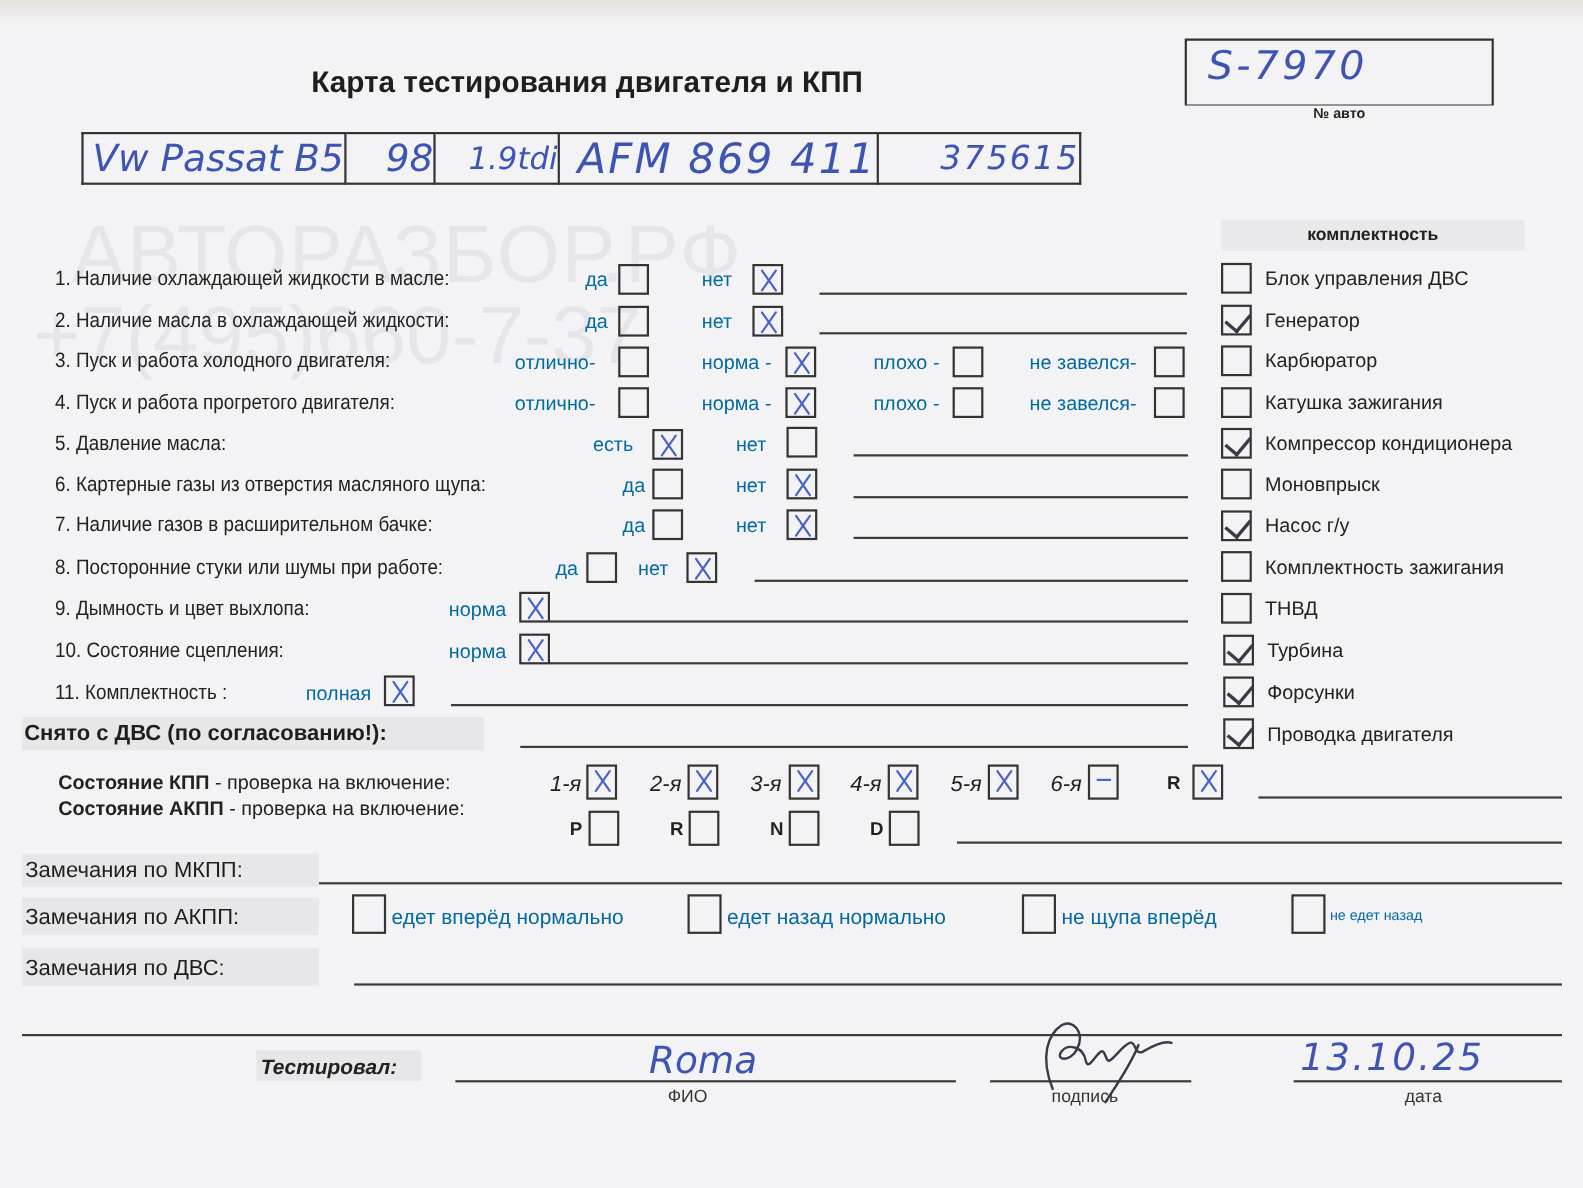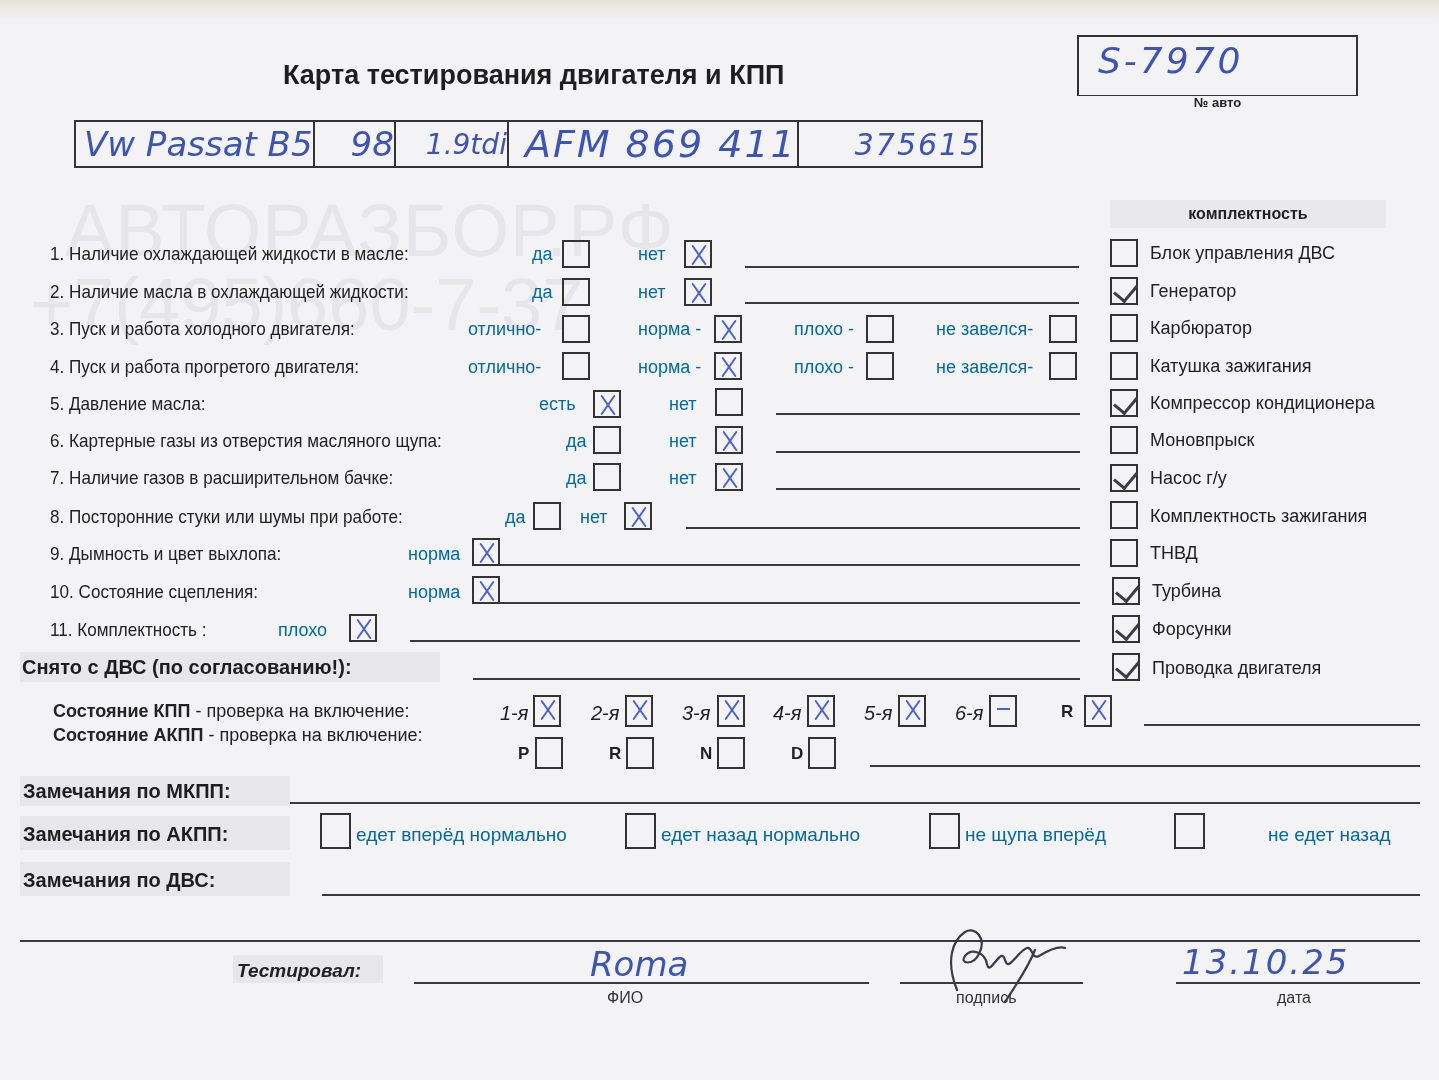--- a/index.html
+++ b/index.html
@@ -38,21 +38,21 @@
     content: ""; position: absolute; left: 12px; top: 1px; width: 2px; height: 24px; background: #4a63c8; border-radius: 1px;
   }
   .box.checked::before { transform: rotate(35deg); }
   .box.checked::after { transform: rotate(-35deg); }
   .box.tick::before { content: ""; position: absolute; left: 3px; top: 4px; width: 18px; height: 12px;
     border-left: 3px solid #3a3a4a; border-bottom: 3px solid #3a3a4a; transform: rotate(-50deg); }
   .box.dash::after { content: ""; position: absolute; left: 6px; top: 11px; width: 13px; height: 2px; background: #4a63c8; }
   .line { position: absolute; height: 0; border-top: 2px solid #3a3a3a; }
 
   .komp-item { font-size: 18px; color: #222; white-space: nowrap; }
-  .section { font-size: 20px; font-weight: bold; color: #1e1e1e; white-space: nowrap; }
+  .section { font-size: 20px; font-weight: normal; color: #1e1e1e; white-space: nowrap; }
   .section-bg { position: absolute; background: #e7e7ea; }
   .sub-bold { font-size: 18px; color: #222; white-space: nowrap; }
   .sub-bold b { font-weight: bold; }
   .gear { font-size: 20px; font-style: italic; }
   .gear-b { font-size: 17px; font-weight: bold; }
   .tested { font-size: 19px; font-weight: bold; font-style: italic; }
   .small { font-size: 16px; color: #333; }
 </style>
 </head>
 <body>
@@ -157,21 +157,21 @@
 <div class="abs opt" style="left:408px;top:544px">норма</div>
 <div class="box checked" style="left:472px;top:538px"></div>
 <div class="line" style="left:500px;top:564px;width:580px"></div>
 
 <div class="abs row-label" style="left:50px;top:581px"><b>10.</b> <span>Состояние сцепления:</span></div>
 <div class="abs opt" style="left:408px;top:582px">норма</div>
 <div class="box checked" style="left:472px;top:576px"></div>
 <div class="line" style="left:500px;top:602px;width:580px"></div>
 
 <div class="abs row-label" style="left:50px;top:619px"><b>11.</b> <span>Комплектность :</span></div>
-<div class="abs opt" style="left:278px;top:620px">плохо</div>
+<div class="abs opt" style="left:278px;top:620px">полная</div>
 <div class="box checked" style="left:349px;top:614px"></div>
 <div class="line" style="left:410px;top:640px;width:670px"></div>
 
 <div class="section-bg" style="left:20px;top:652px;width:420px;height:30px"></div>
 <div class="abs section" style="left:22px;top:656px;font-weight:bold">Снято с ДВС (по согласованию!):</div>
 <div class="line" style="left:473px;top:678px;width:607px"></div>
 
 <div class="box" style="left:1110px;top:239px"></div>
 <div class="abs komp-item" style="left:1150px;top:243px">Блок управления ДВС</div>
 <div class="box tick" style="left:1110px;top:277px"></div>
@@ -231,21 +231,21 @@
 
 <div class="section-bg" style="left:20px;top:816px;width:270px;height:34px"></div>
 <div class="abs section" style="left:23px;top:823px">Замечания по АКПП:</div>
 <div class="box" style="left:320px;top:813px;height:36px;width:31px"></div>
 <div class="abs opt" style="left:356px;top:824px;font-size:19px">едет вперёд нормально</div>
 <div class="box" style="left:625px;top:813px;height:36px;width:31px"></div>
 <div class="abs opt" style="left:661px;top:824px;font-size:19px">едет назад нормально</div>
 <div class="box" style="left:929px;top:813px;height:36px;width:31px"></div>
 <div class="abs opt" style="left:965px;top:824px;font-size:19px">не щупа вперёд</div>
 <div class="box" style="left:1174px;top:813px;height:36px;width:31px"></div>
-<div class="abs opt" style="left:1268px;top:824px;font-size:19px">не едет назад</div>
+<div class="abs opt" style="left:1209px;top:824px;font-size:13px">не едет назад</div>
 
 <div class="section-bg" style="left:20px;top:862px;width:270px;height:34px"></div>
 <div class="abs section" style="left:23px;top:869px">Замечания по ДВС:</div>
 <div class="line" style="left:322px;top:894px;width:1098px"></div>
 
 <div class="line" style="left:20px;top:940px;width:1400px"></div>
 
 <div class="section-bg" style="left:233px;top:955px;width:150px;height:28px"></div>
 <div class="abs tested" style="left:237px;top:960px">Тестировал:</div>
 <div class="abs hand" style="left:590px;top:944px;font-size:34px">Roma</div>

